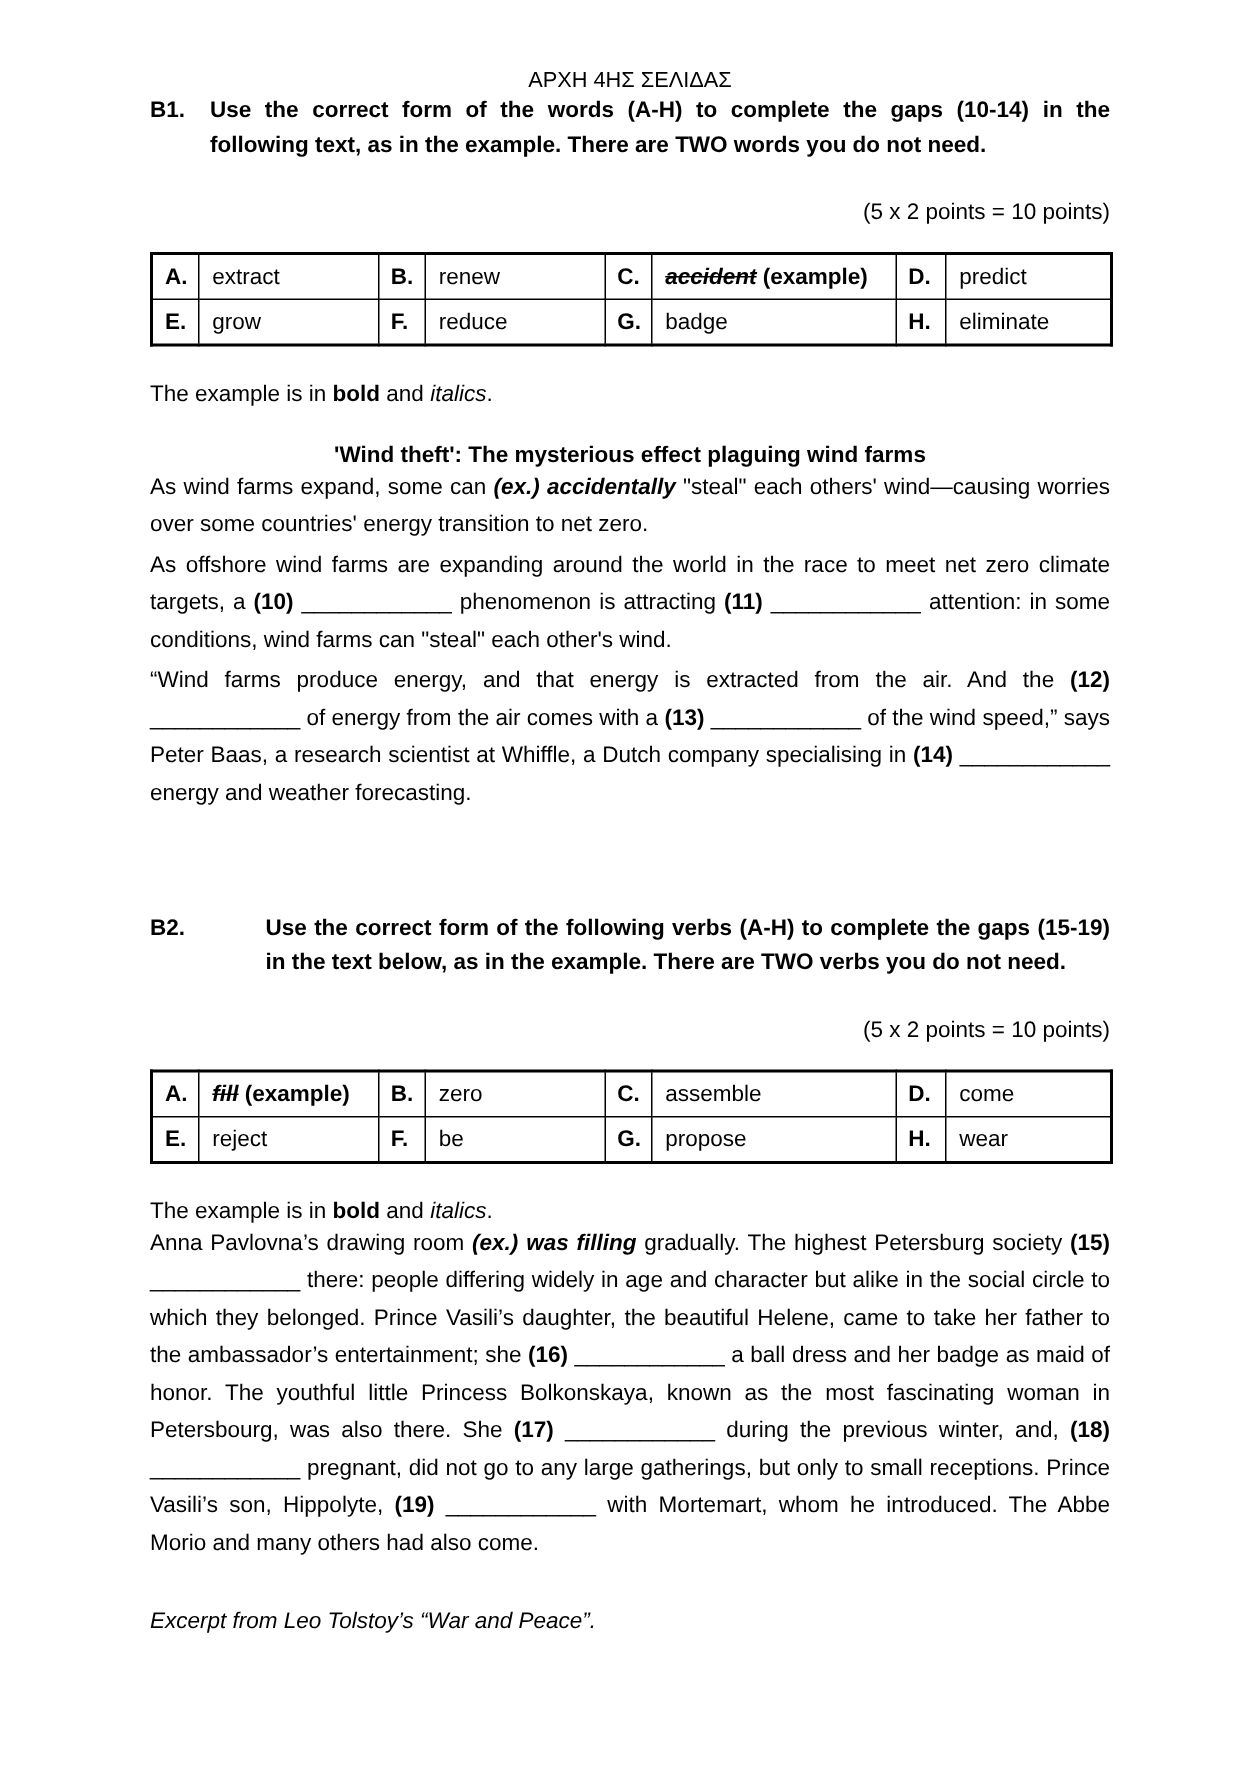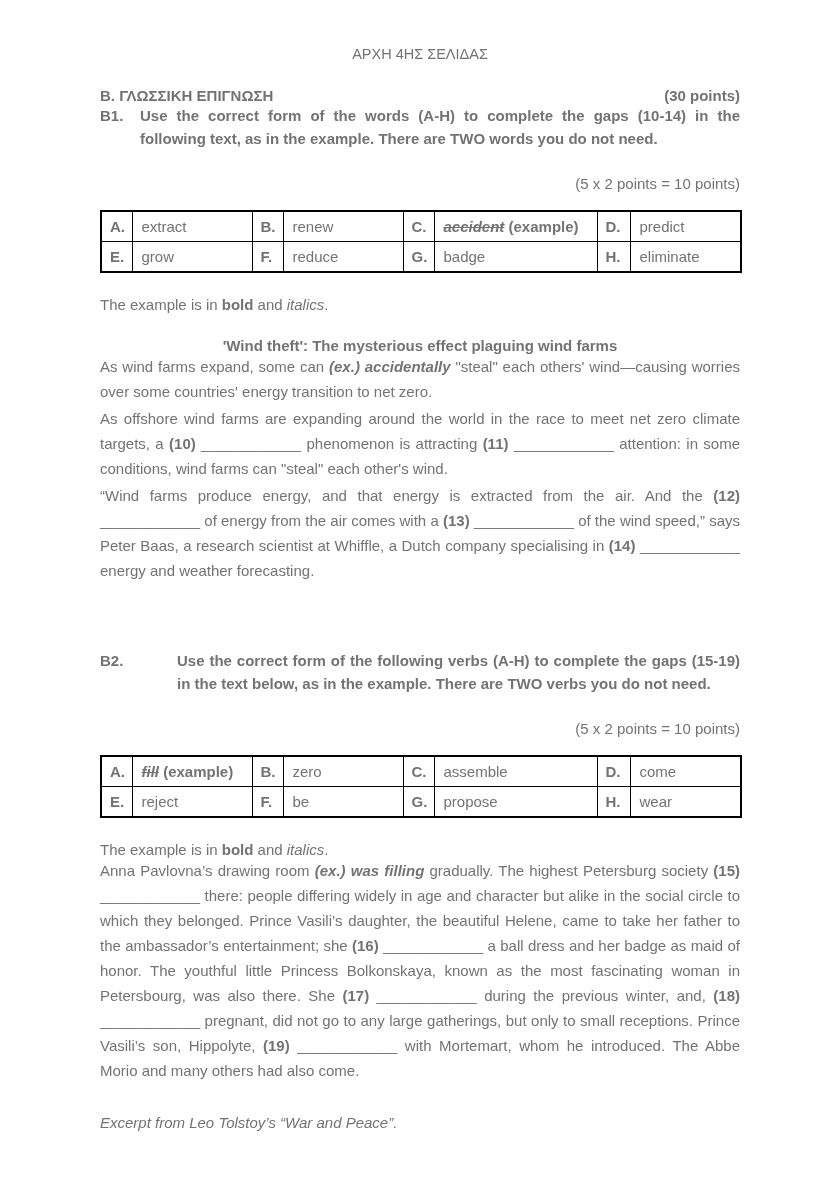--- a/index.html
+++ b/index.html
@@ -6,21 +6,21 @@
     margin: 0;
     padding: 0;
     background: #ffffff;
   }
   .page {
     position: relative;
     width: 840px;
     height: 1187px;
     margin: 0 auto;
     background: #ffffff;
-    color: #737373;
+    color: #000000;
     font-family: "Liberation Sans", sans-serif;
     font-size: 15px;
     box-sizing: border-box;
     padding: 46px 100px 0 100px;
     overflow: hidden;
   }
   .b { font-weight: bold; }
   .i { font-style: italic; }
   .s { text-decoration: line-through; }
 
@@ -97,24 +97,20 @@
     font-size: 14.5px;
   }
 </style>
 </head>
 <body>
 
 <div class="page">
 
   <div class="page-header">ΑΡΧΗ 4ΗΣ ΣΕΛΙΔΑΣ</div>
 
-  <div class="section-row">
-    <span>Β. ΓΛΩΣΣΙΚΗ ΕΠΙΓΝΩΣΗ</span>
-    <span>(30 points)</span>
-  </div>
 
   <div class="task-row">
     <span class="task-label">B1.</span>
     <span class="task-text">Use the correct form of the words (A-H) to complete the gaps (10-14) in the following text, as in the example. There are TWO words you do not need.</span>
   </div>
 
   <div class="points-note">(5 x 2 points = 10 points)</div>
 
   <table class="word-bank">
     <colgroup>

